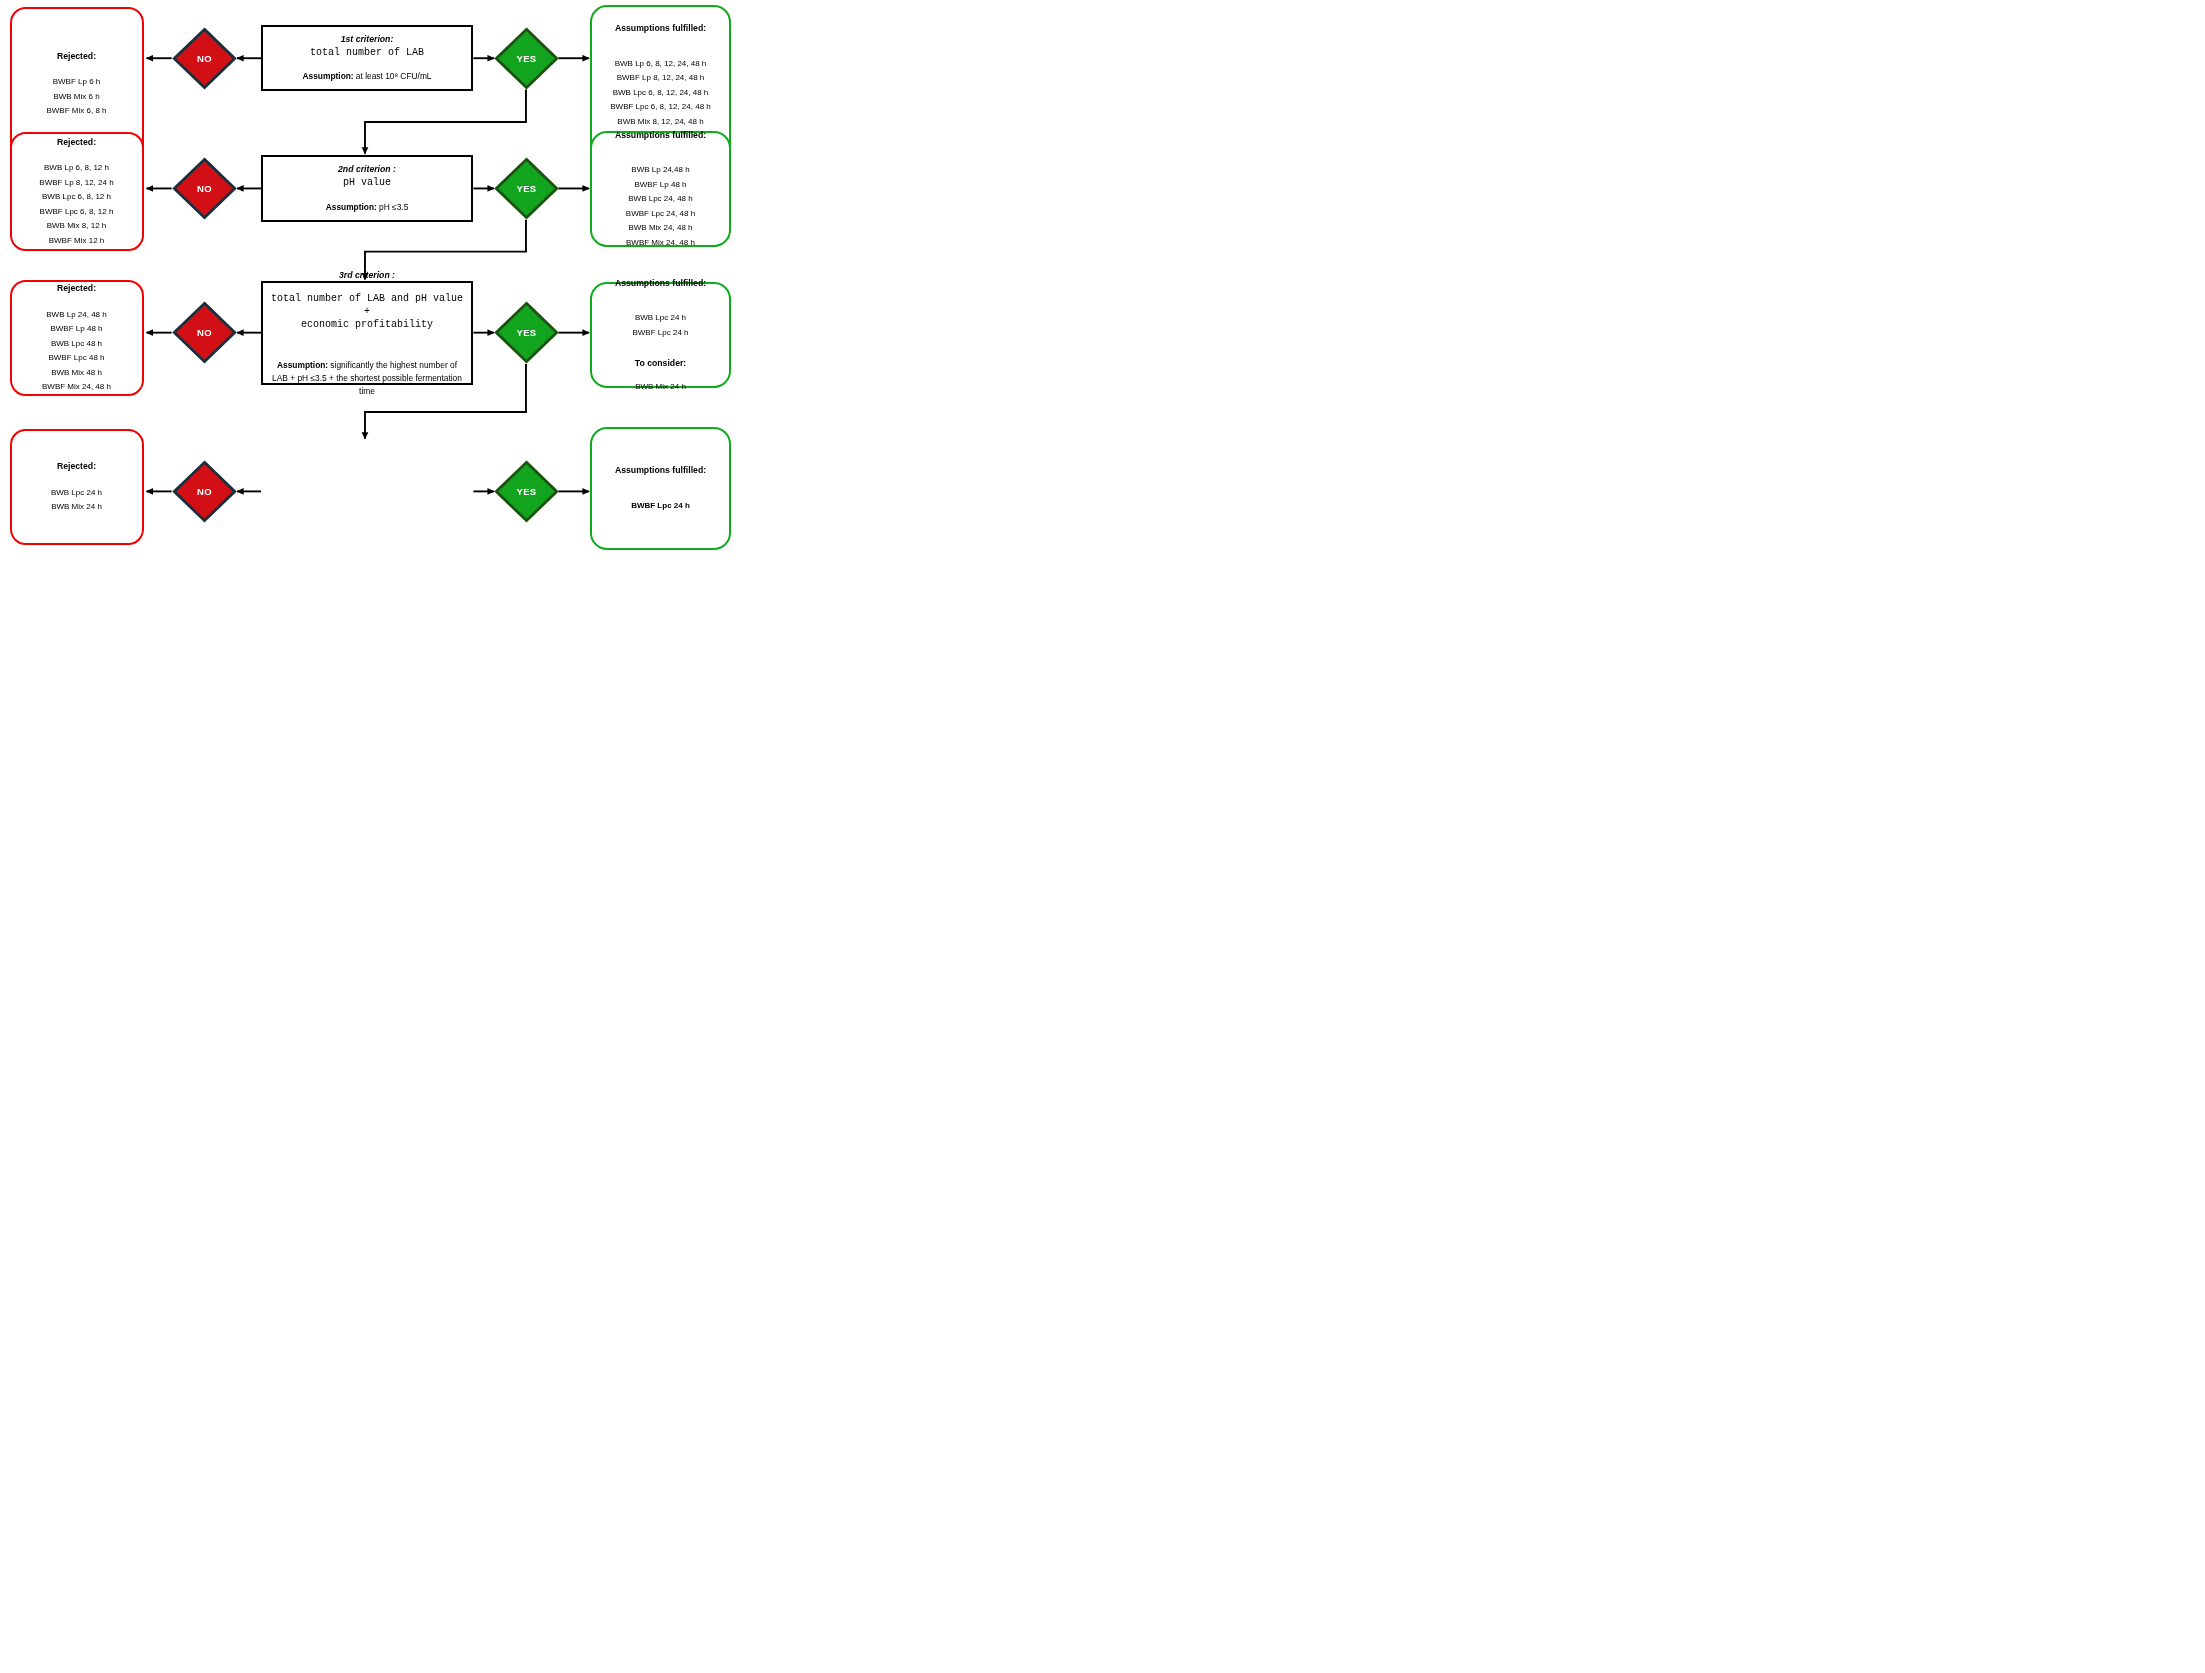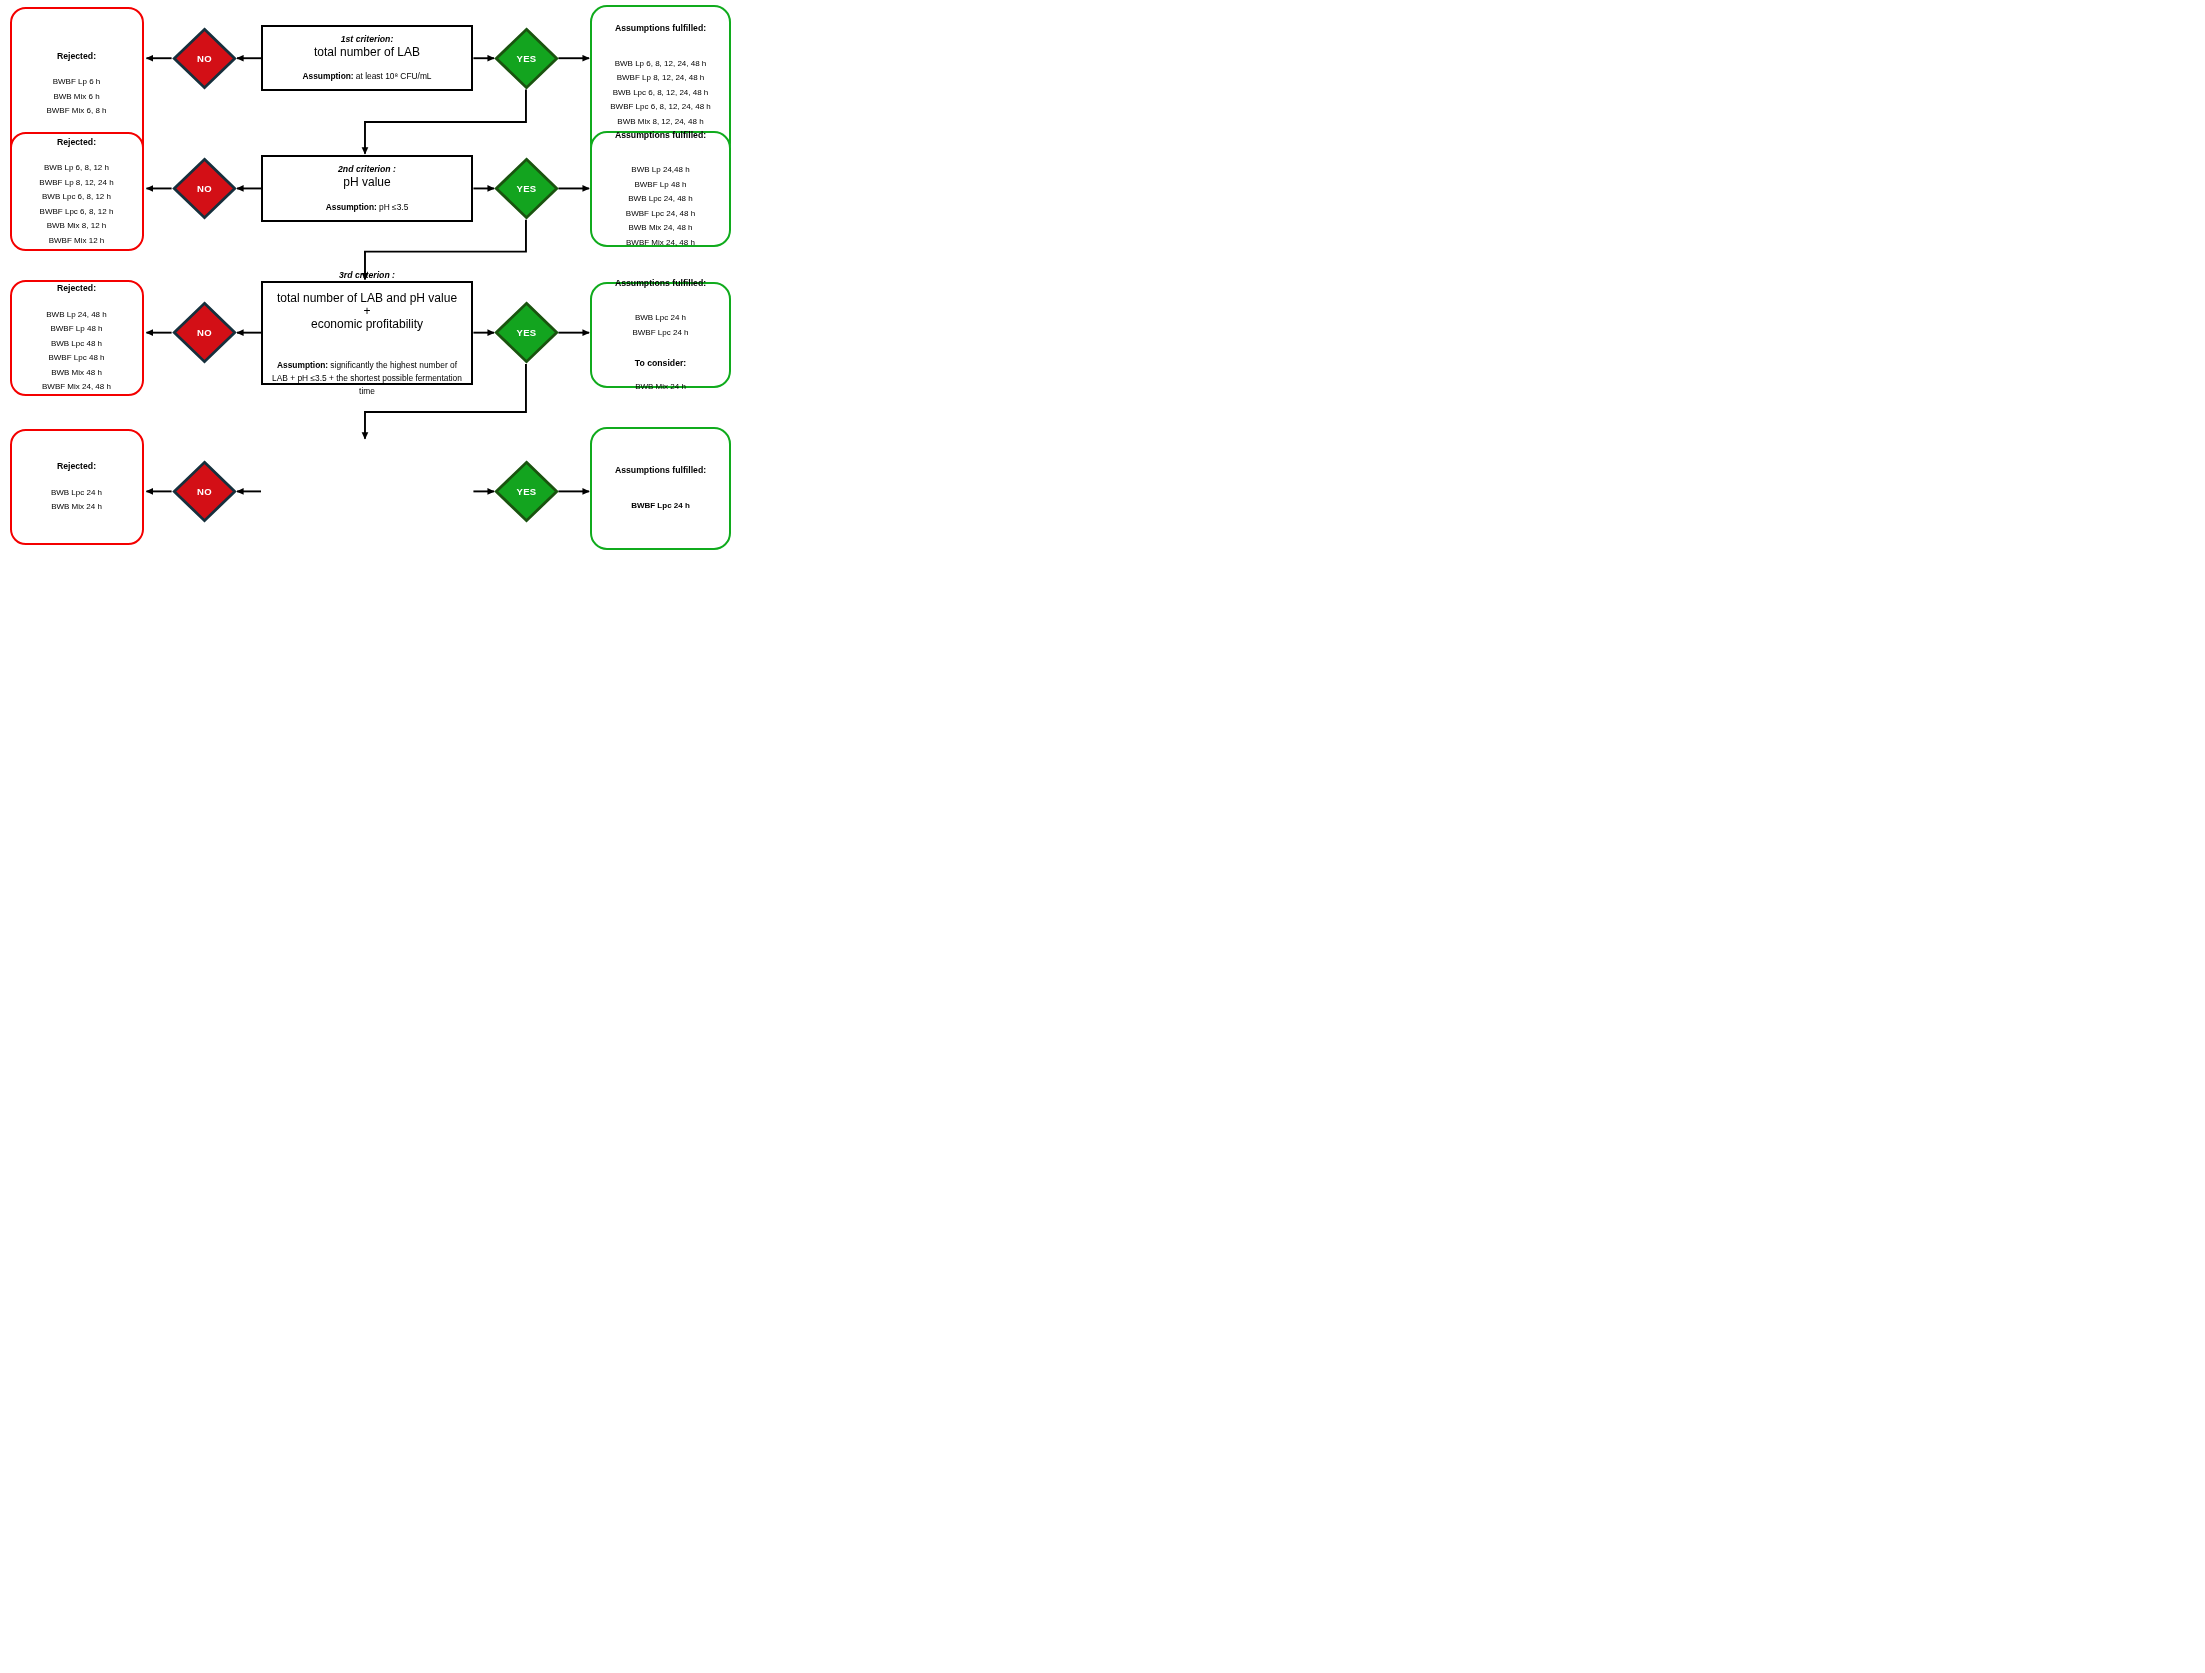--- a/index.html
+++ b/index.html
@@ -43,21 +43,21 @@
 
   
   .crit{position:absolute;left:261px;width:212px;background:#fff;border:2px solid var(--box-border);
         box-sizing:border-box;display:flex;flex-direction:column;justify-content:center;
         text-align:center;padding:3.4px 7.8px;}
   .pos-c1{top:25px;height:66px;}
   .pos-c2{top:155px;height:67px;}
   .pos-c3{top:281px;height:104px;gap:10px;}
   .pos-c4{top:440px;height:103px;}
   .crit-title{font-size:8.7px;font-weight:bold;font-style:italic;line-height:13px;}
-  .crit-line{font-size:12px;line-height:13px;}
+  .crit-line{font-size:10px;line-height:13px;font-family:Liberation Mono, monospace;}
   .assump{margin:11.2px 0 0 0;font-size:8.4px;line-height:13px;}
   .assump b{margin-right:2.2px;text-align:center;}
   .pos-c3 .assump{margin-top:18px;}
   .pos-c4 .assump{margin-top:13.4px;}
 
   
   .diamond{position:absolute;width:65px;height:63px;}
   .diamond svg{position:absolute;left:0;top:0;width:100%;height:100%;overflow:visible;}
   .diamond.no polygon{fill:var(--reject-diamond-fill);stroke:var(--reject-diamond-border);stroke-width:5;}
   .diamond.yes polygon{fill:var(--accept-diamond-fill);stroke:var(--accept-diamond-border);stroke-width:5;}

